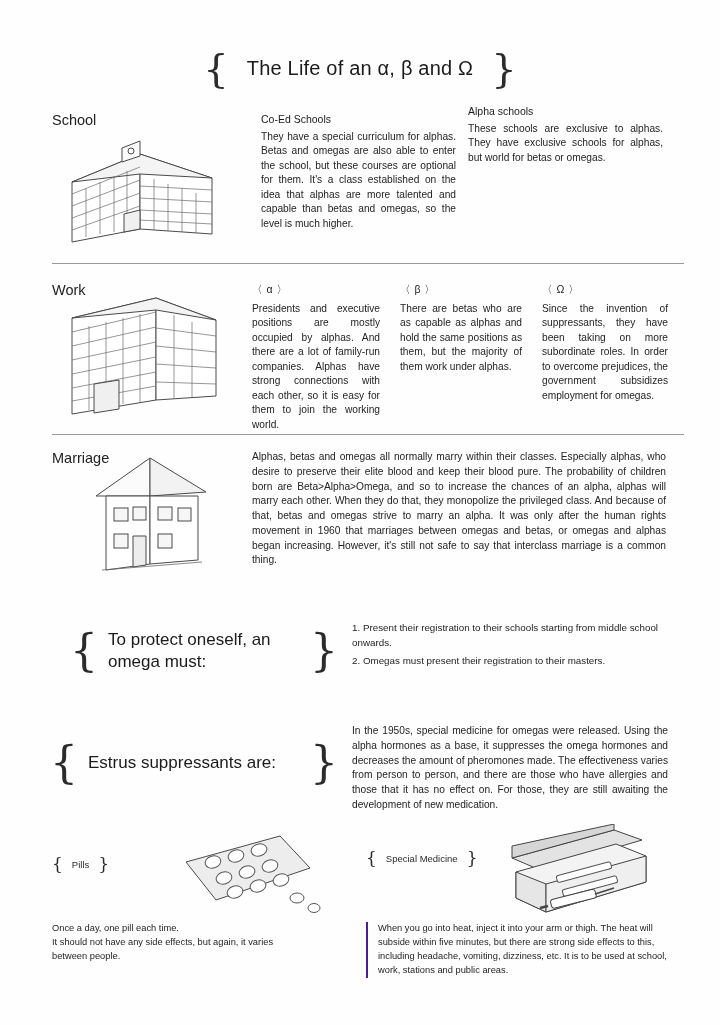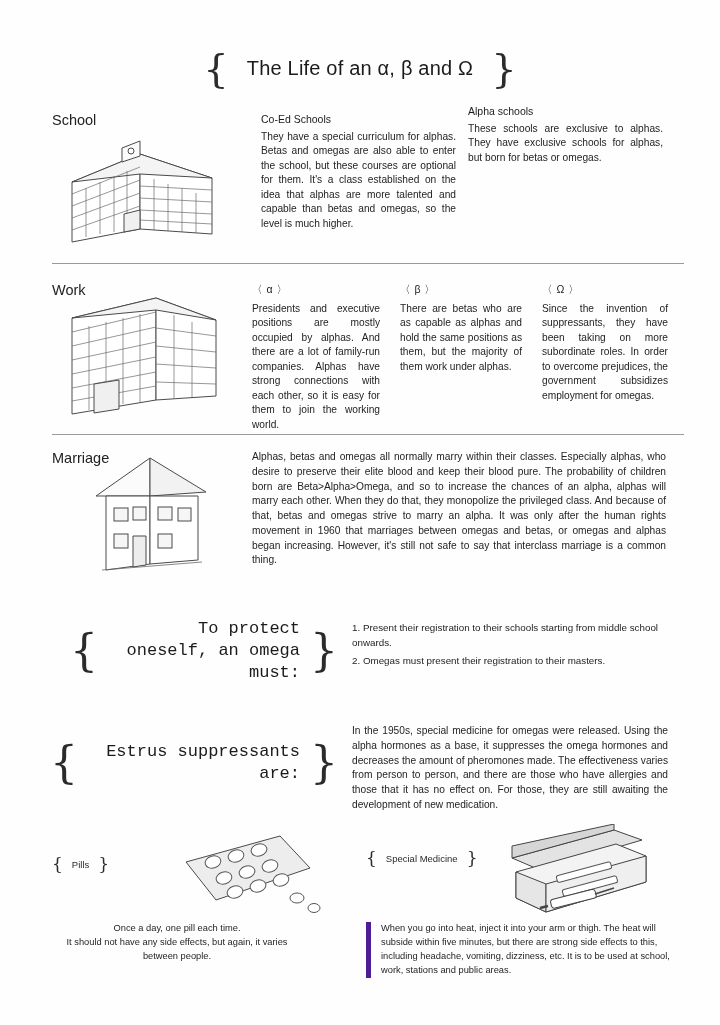--- a/index.html
+++ b/index.html
@@ -90,25 +90,24 @@
 
   
   .callout {
     position: absolute;
     display: flex;
     align-items: center;
   }
   .callout .brace { font-size: 44px; }
   .callout-text {
     font-size: 17px;
-    text-align: right;
+    text-align: left;
     padding: 0 10px;
     line-height: 1.3;
     color: #1b1b1b;
-    font-family: Liberation Mono, monospace;
   }
   .callout-list {
     position: absolute;
     font-size: 9.8px;
     line-height: 1.55;
     color: #232323;
   }
   .callout-list p { margin: 0 0 3px 0; }
 
   .para-right {
@@ -130,21 +129,21 @@
   .item-label .brace { font-size: 17px; font-weight: 300; }
   .item-label .lab { padding: 0 9px; text-align: center; line-height: 1.25; }
 
   .note {
     position: absolute;
     font-size: 9.3px;
     line-height: 1.5;
     color: #242424;
   }
   .note.with-rule {
-    border-left: 5px solid #4c1d95;
+    border-left: 2px solid #4c1d95;
     padding-left: 10px;
   }
 </style>
 </head>
 <body>
 
 <div class="page">
 
   <div class="title-row">
     <span class="brace">{</span>
@@ -195,21 +194,21 @@
     </svg>
   </div>
 
   <div style="position:absolute; left:252px; top:113px; width:195px;margin-left:9px;">
     <div class="col-head">Co-Ed Schools</div>
     <div class="col-body">They have a special curriculum for alphas. Betas and omegas are also able to enter the school, but these courses are optional for them. It's a class established on the idea that alphas are more talented and capable than betas and omegas, so the level is much higher.</div>
   </div>
 
   <div style="position:absolute; left:468px; top:105px; width:195px;">
     <div class="col-head">Alpha schools</div>
-    <div class="col-body">These schools are exclusive to alphas. They have exclusive schools for alphas, but born for betas or omegas.</div>
+    <div class="col-body">These schools are exclusive to alphas. They have exclusive schools for alphas, but world for betas or omegas.</div>
   </div>
 
   <div class="divider" style="top:263px;"></div>
 
   <div class="section" style="top:282px;">
     <div class="sec-label">Work</div>
   </div>
 
   <div class="illus" style="left:64px; top:288px;">
     <svg width="160" height="135" viewBox="0 0 160 135">
@@ -328,21 +327,21 @@
           <ellipse cx="67" cy="64" rx="8" ry="6" transform="rotate(-16 67 64)"></ellipse>
           <ellipse cx="90" cy="58" rx="8" ry="6" transform="rotate(-16 90 58)"></ellipse>
           <ellipse cx="113" cy="52" rx="8" ry="6" transform="rotate(-16 113 52)"></ellipse>
           <ellipse cx="129" cy="70" rx="7" ry="5"></ellipse>
           <ellipse cx="146" cy="80" rx="6" ry="4.5"></ellipse>
         </g>
       </g>
     </svg>
   </div>
 
-  <div class="note" style="left:52px; top:922px; width:250px; white-space:pre-line;text-align:center;">Once a day, one pill each time.
+  <div class="note" style="left:52px; top:922px; width:250px; white-space:pre-line;">Once a day, one pill each time.
 It should not have any side effects, but again, it varies between people.</div>
 
   <div class="item-label" style="left:366px; top:850px;">
     <span class="brace">{</span>
     <span class="lab" style="white-space:pre-line;">Special Medicine</span>
     <span class="brace">}</span>
   </div>
 
   <div class="illus" style="left:496px; top:824px;">
     <svg width="156" height="96" viewBox="0 0 156 96">

